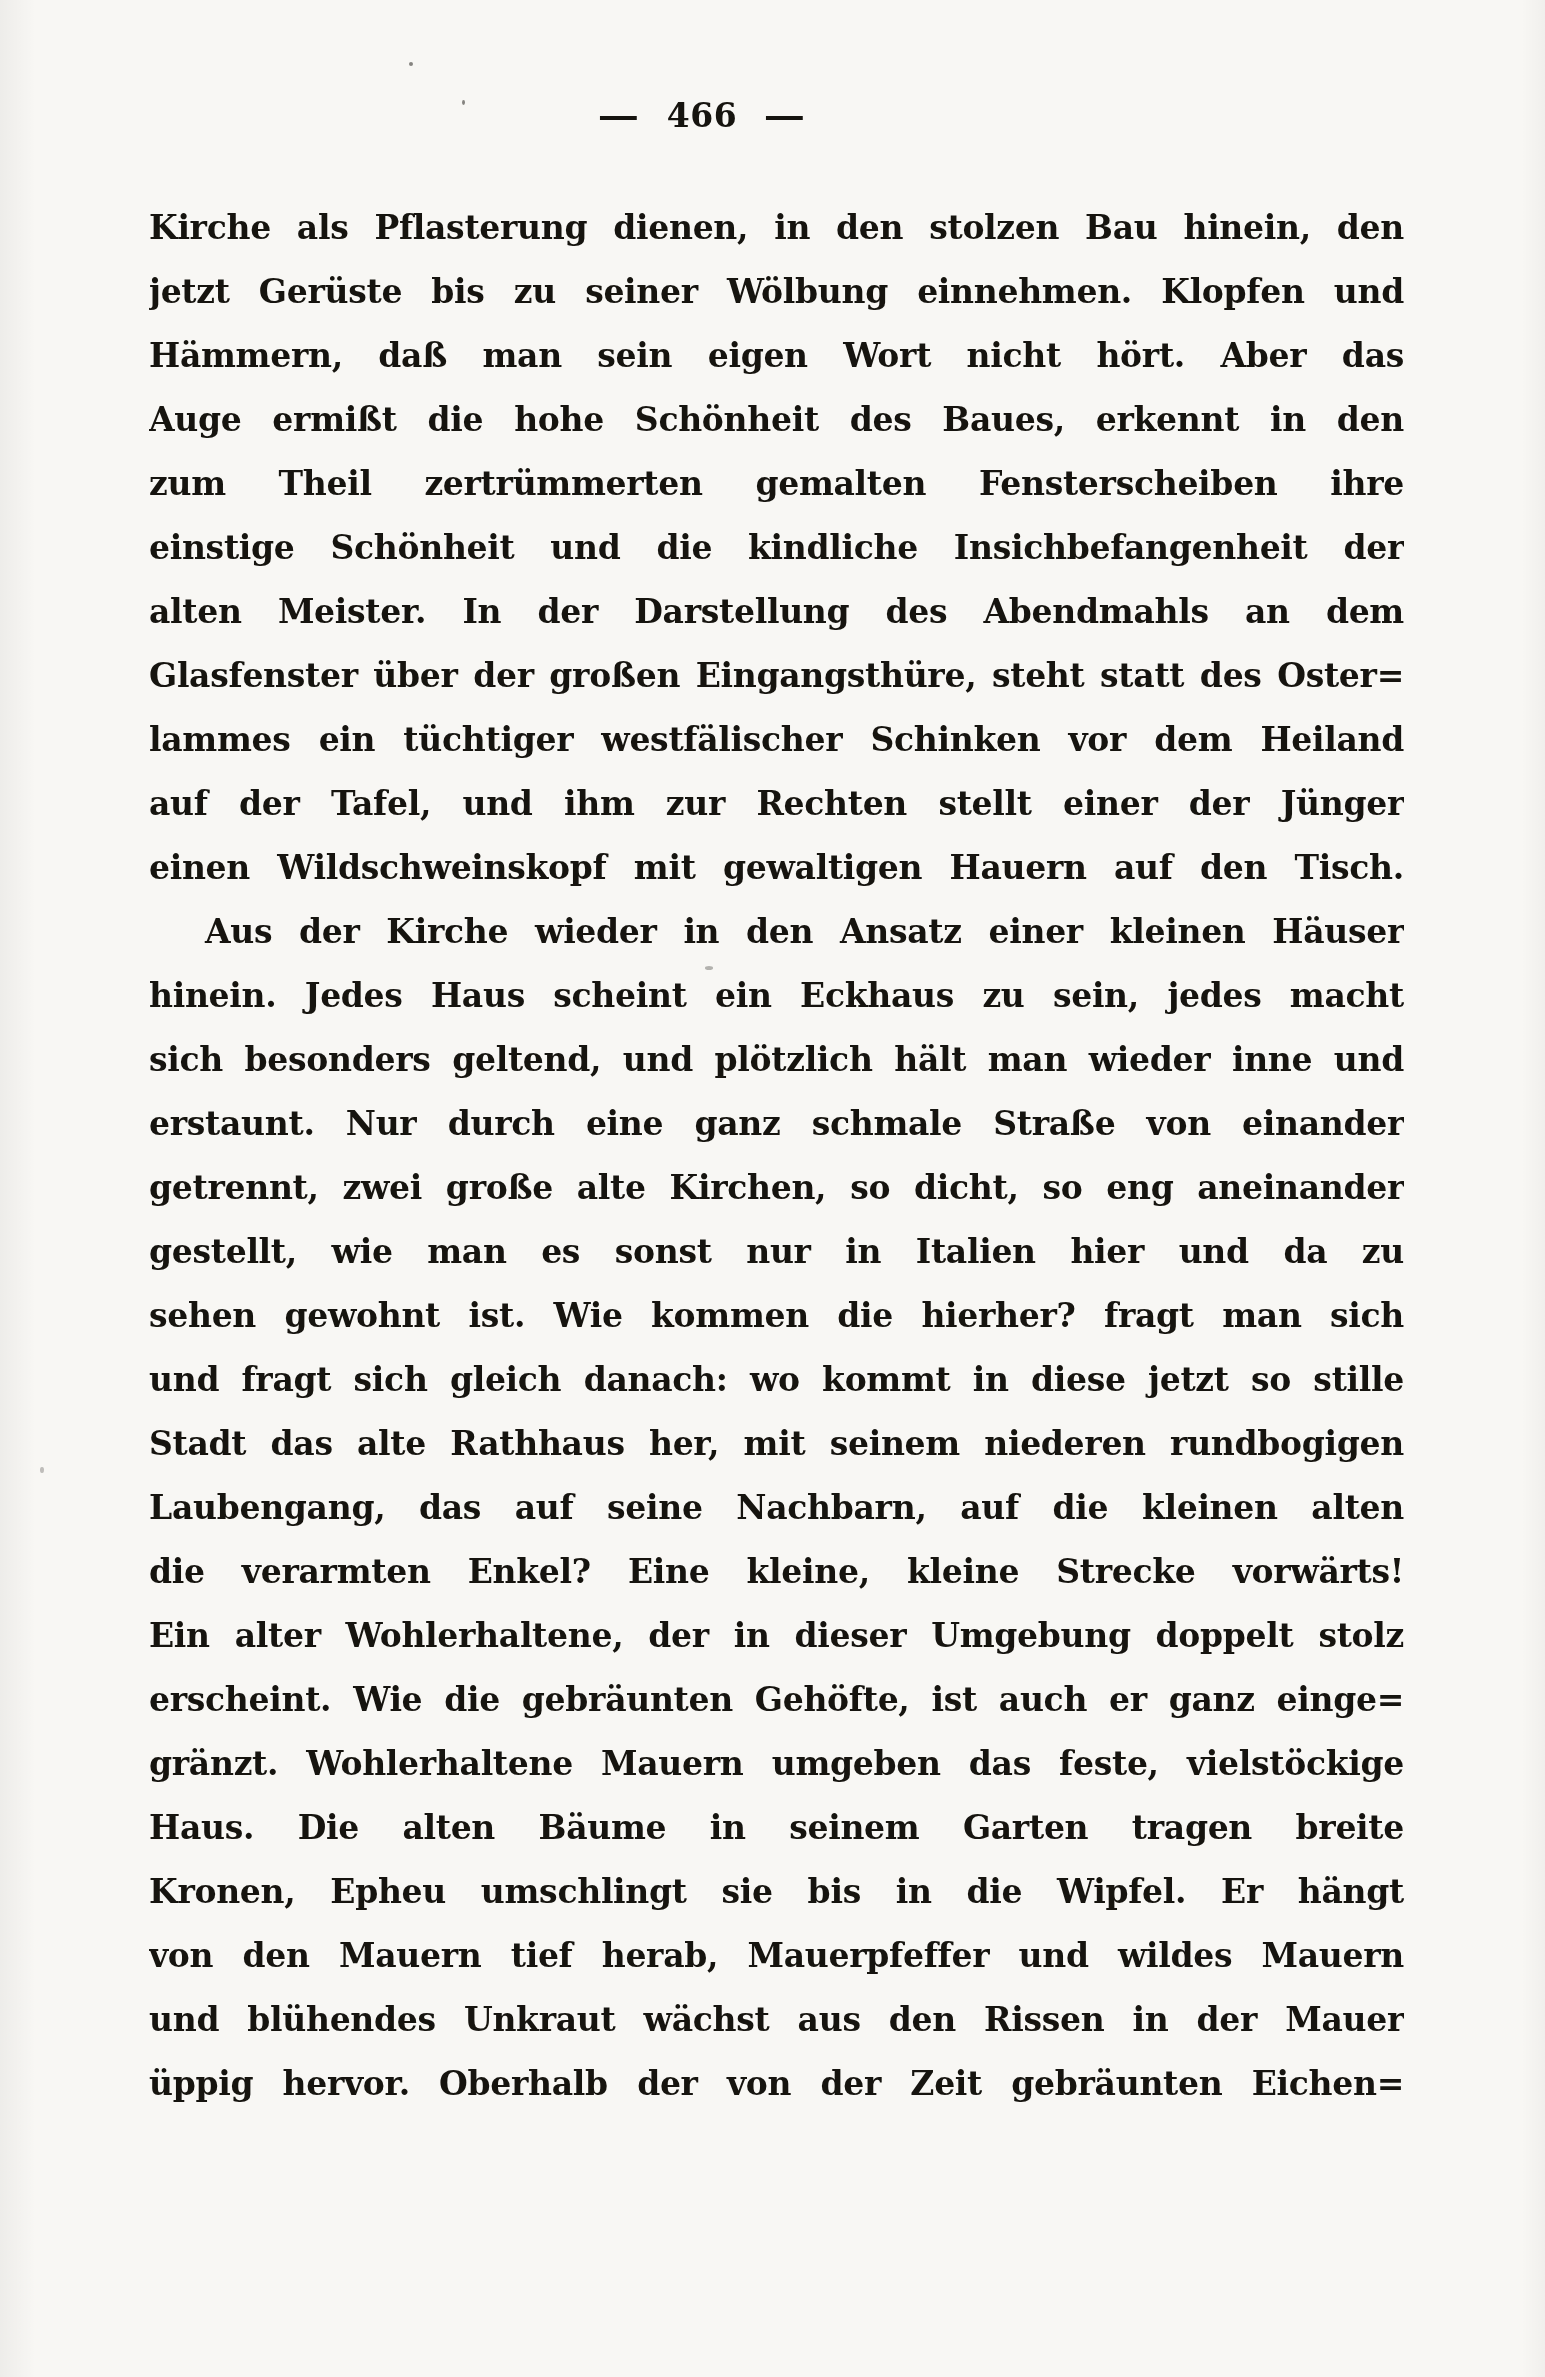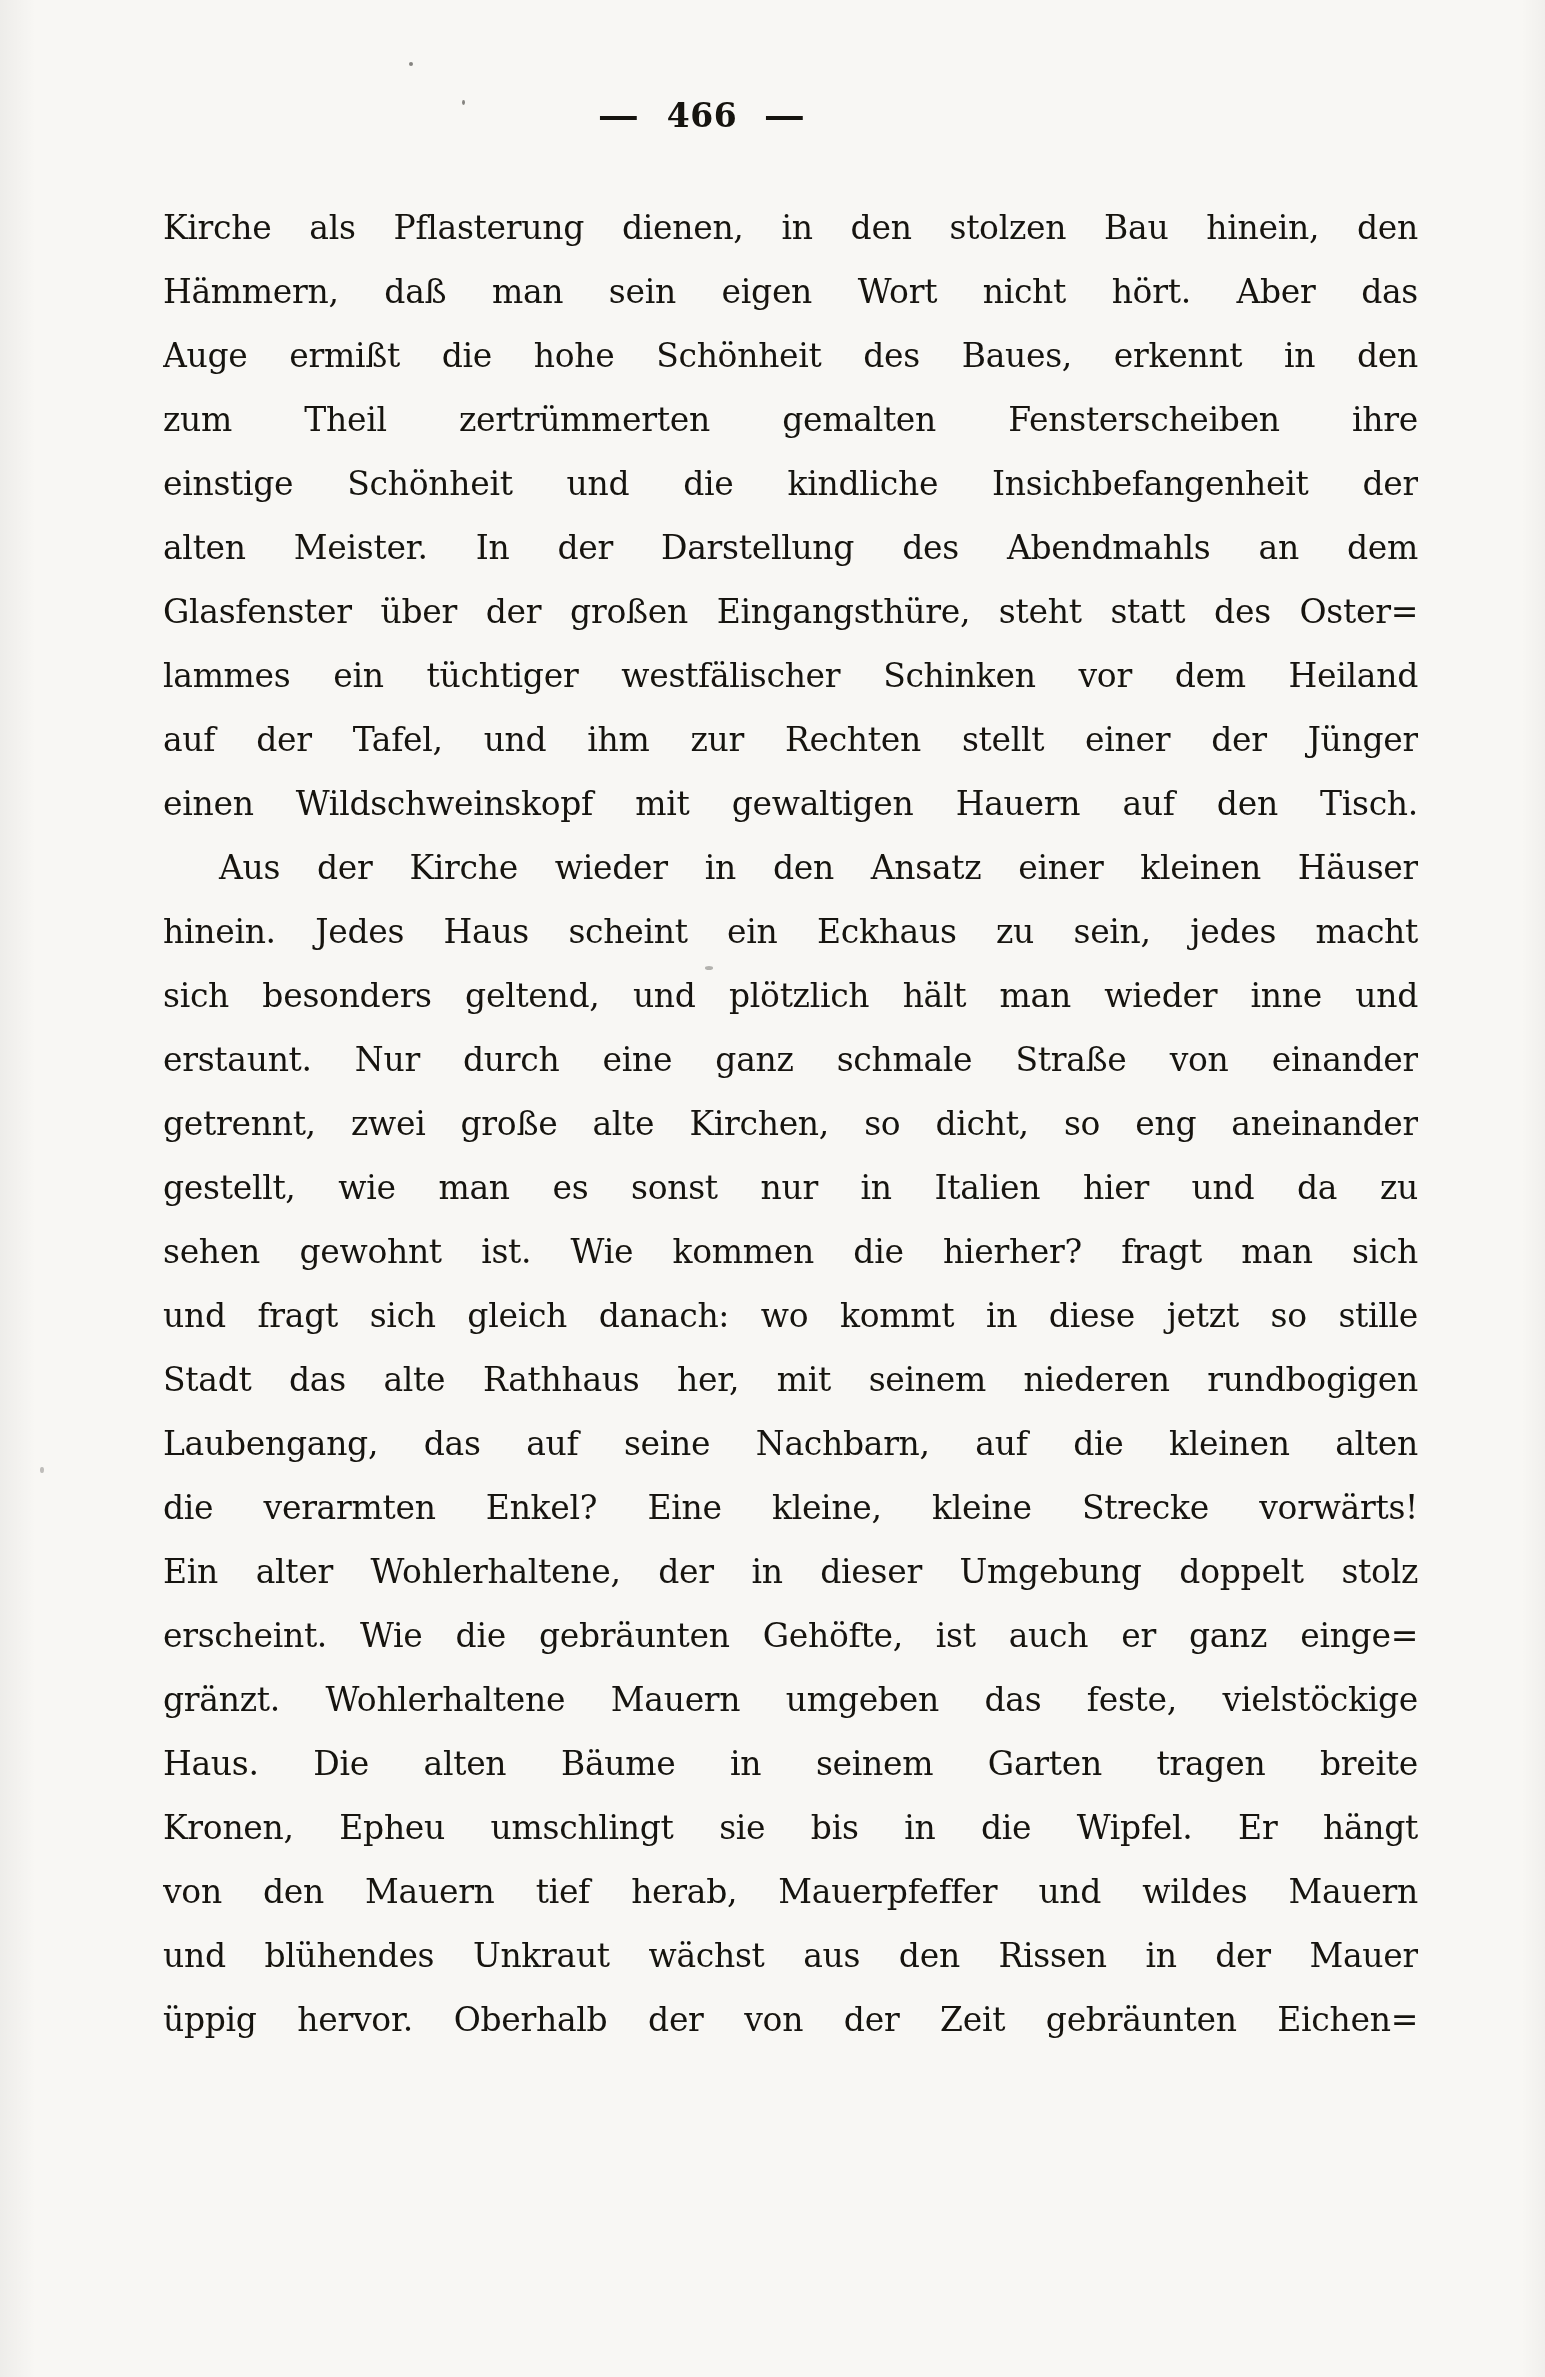--- a/index.html
+++ b/index.html
@@ -38,23 +38,22 @@
   .page-header .rule-dash {
     font-weight: bold;
     transform: scaleX(1.25);
   }
   .text-block {
     position: absolute;
     left: 149px;
     top: 196px;
     width: 1255px;
     font-size: 33px;
-    font-weight: normal;
+    font-weight: bold;
     letter-spacing: -0.3px;
-    margin-left: 14px;
   }
   .line {
     height: 64px;
     line-height: 64px;
     text-align: justify;
     text-align-last: justify;
     overflow: hidden;
   }
   .line.indent {
     text-indent: 56px;
@@ -75,20 +74,21 @@
 <div class="page">
 
   <div class="page-header">
     <span class="rule-dash">—</span>
     <span>466</span>
     <span class="rule-dash">—</span>
   </div>
 
   <div class="text-block" id="text-block">
       <div class="line">Kirche als Pflasterung dienen, in den stolzen Bau hinein, den</div>
+      <div class="line">jetzt Gerüste bis zu seiner Wölbung einnehmen. Klopfen und</div>
       <div class="line">Hämmern, daß man sein eigen Wort nicht hört. Aber das</div>
       <div class="line">Auge ermißt die hohe Schönheit des Baues, erkennt in den</div>
       <div class="line">zum Theil zertrümmerten gemalten Fensterscheiben ihre</div>
       <div class="line">einstige Schönheit und die kindliche Insichbefangenheit der</div>
       <div class="line">alten Meister. In der Darstellung des Abendmahls an dem</div>
       <div class="line">Glasfenster über der großen Eingangsthüre, steht statt des Oster=</div>
       <div class="line">lammes ein tüchtiger westfälischer Schinken vor dem Heiland</div>
       <div class="line">auf der Tafel, und ihm zur Rechten stellt einer der Jünger</div>
       <div class="line">einen Wildschweinskopf mit gewaltigen Hauern auf den Tisch.</div>
       <div class="line indent">Aus der Kirche wieder in den Ansatz einer kleinen Häuser</div>

